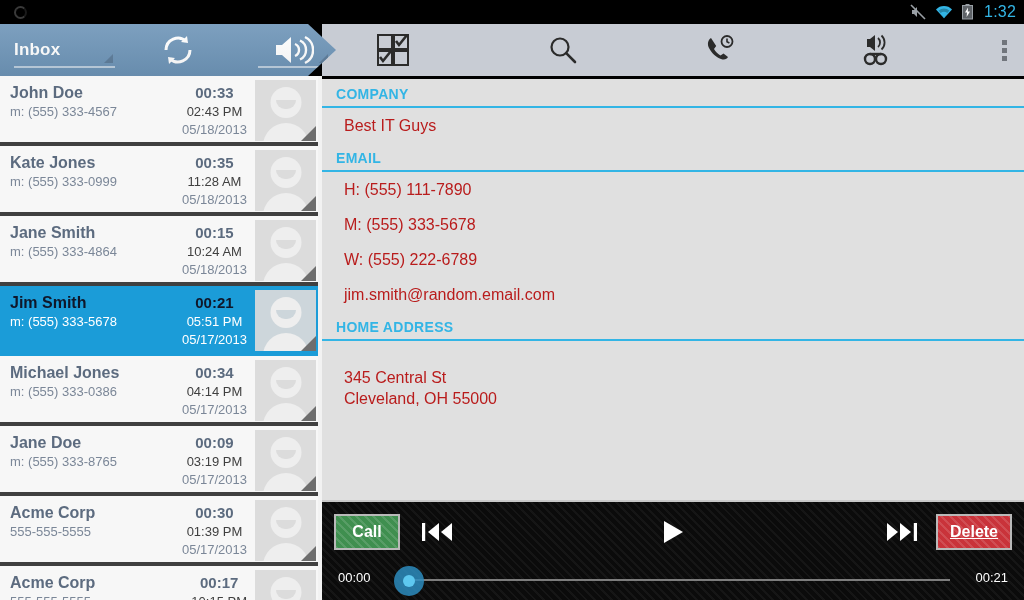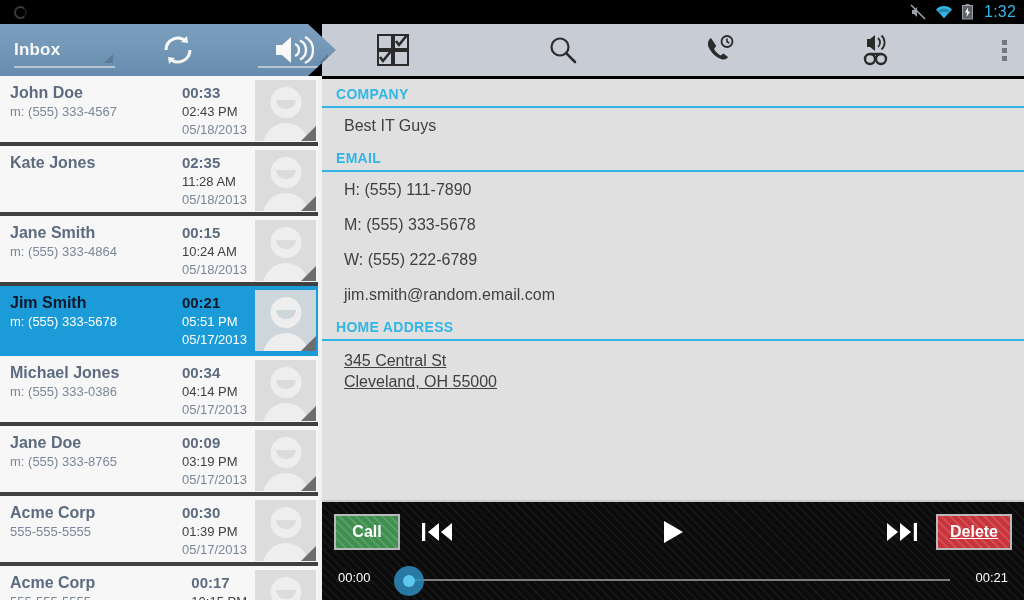--- a/index.html
+++ b/index.html
@@ -90,21 +90,21 @@
   }
   .row.selected { background: #1b9cd8; border-bottom-color: #1b9cd8; }
   .row .texts { flex: 1; padding: 7px 8px 0 10px; position: relative; }
   .row .name {
     font-size: 16px; font-weight: bold; color: #5c6b7f; line-height: 20px;
   }
   .row .number {
     font-size: 13px; color: #7b8798; line-height: 18px;
   }
   .row .meta {
-    position: absolute; right: 8px; top: 7px; text-align: left;
+    position: absolute; right: 8px; top: 7px; text-align: center;
   }
   .row .dur { font-size: 15px; font-weight: bold; color: #5c6b7f; line-height: 20px; }
   .row .time { font-size: 13px; color: #404040; line-height: 18px; }
   .row .date { font-size: 13px; color: #7b8798; line-height: 18px; }
   .row.selected .name, .row.selected .dur { color: #0f172a; }
   .row.selected .number, .row.selected .time, .row.selected .date { color: #ffffff; }
 
   .avatar {
     width: 61px; height: 61px; margin: 4px 2px 0 0; background: #dcdcdc; position: relative;
     overflow: hidden; flex: 0 0 61px;
@@ -131,23 +131,23 @@
   
   .detail {
     position: absolute; top: 79px; left: 322px; width: 702px; height: 547px;
     background: #e0e0e0; padding: 0;
   }
   .sec-label {
     color: #33b5e5; font-size: 14px; font-weight: bold; letter-spacing: .3px;
     padding: 7px 0 4px 14px; border-bottom: 2px solid #33b5e5;
   }
   .sec-value {
-    color: #404040; font-size: 16px; padding: 7px 0 7px 22px; line-height: 21px;
-  }
-  .sec-value.multi { white-space: pre-line; padding-top: 9px; text-decoration: underline; }
+    color: #b91c1c; font-size: 16px; padding: 7px 0 7px 22px; line-height: 21px;
+  }
+  .sec-value.multi { white-space: pre-line; padding-top: 26px; }
 
   
   .player {
     position: absolute; left: 322px; top: 500px; width: 702px; height: 100px;
     background:
       repeating-linear-gradient(45deg, rgba(255,255,255,.045) 0 2px, rgba(0,0,0,0) 2px 6px),
       #0b0b0b;
     border-top: 2px solid #c9c9c9;
   }
   .player-top { position: relative; height: 58px; }
@@ -303,22 +303,23 @@
         <div class="avatar">
           <div class="body"></div>
           <div class="head"></div>
           <div class="mouth"></div>
           <div class="corner"></div>
         </div>
       </div>
       <div class="row">
         <div class="texts">
           <div class="name">Kate Jones</div>
-          <div class="meta">
-            <div class="dur">02:35</div>
+          <div class="number">m: (555) 333-0999</div>
+          <div class="meta">
+            <div class="dur">00:35</div>
             <div class="time">11:28 AM</div>
             <div class="date">05/18/2013</div>
           </div>
         </div>
         <div class="avatar">
           <div class="body"></div>
           <div class="head"></div>
           <div class="mouth"></div>
           <div class="corner"></div>
         </div>

